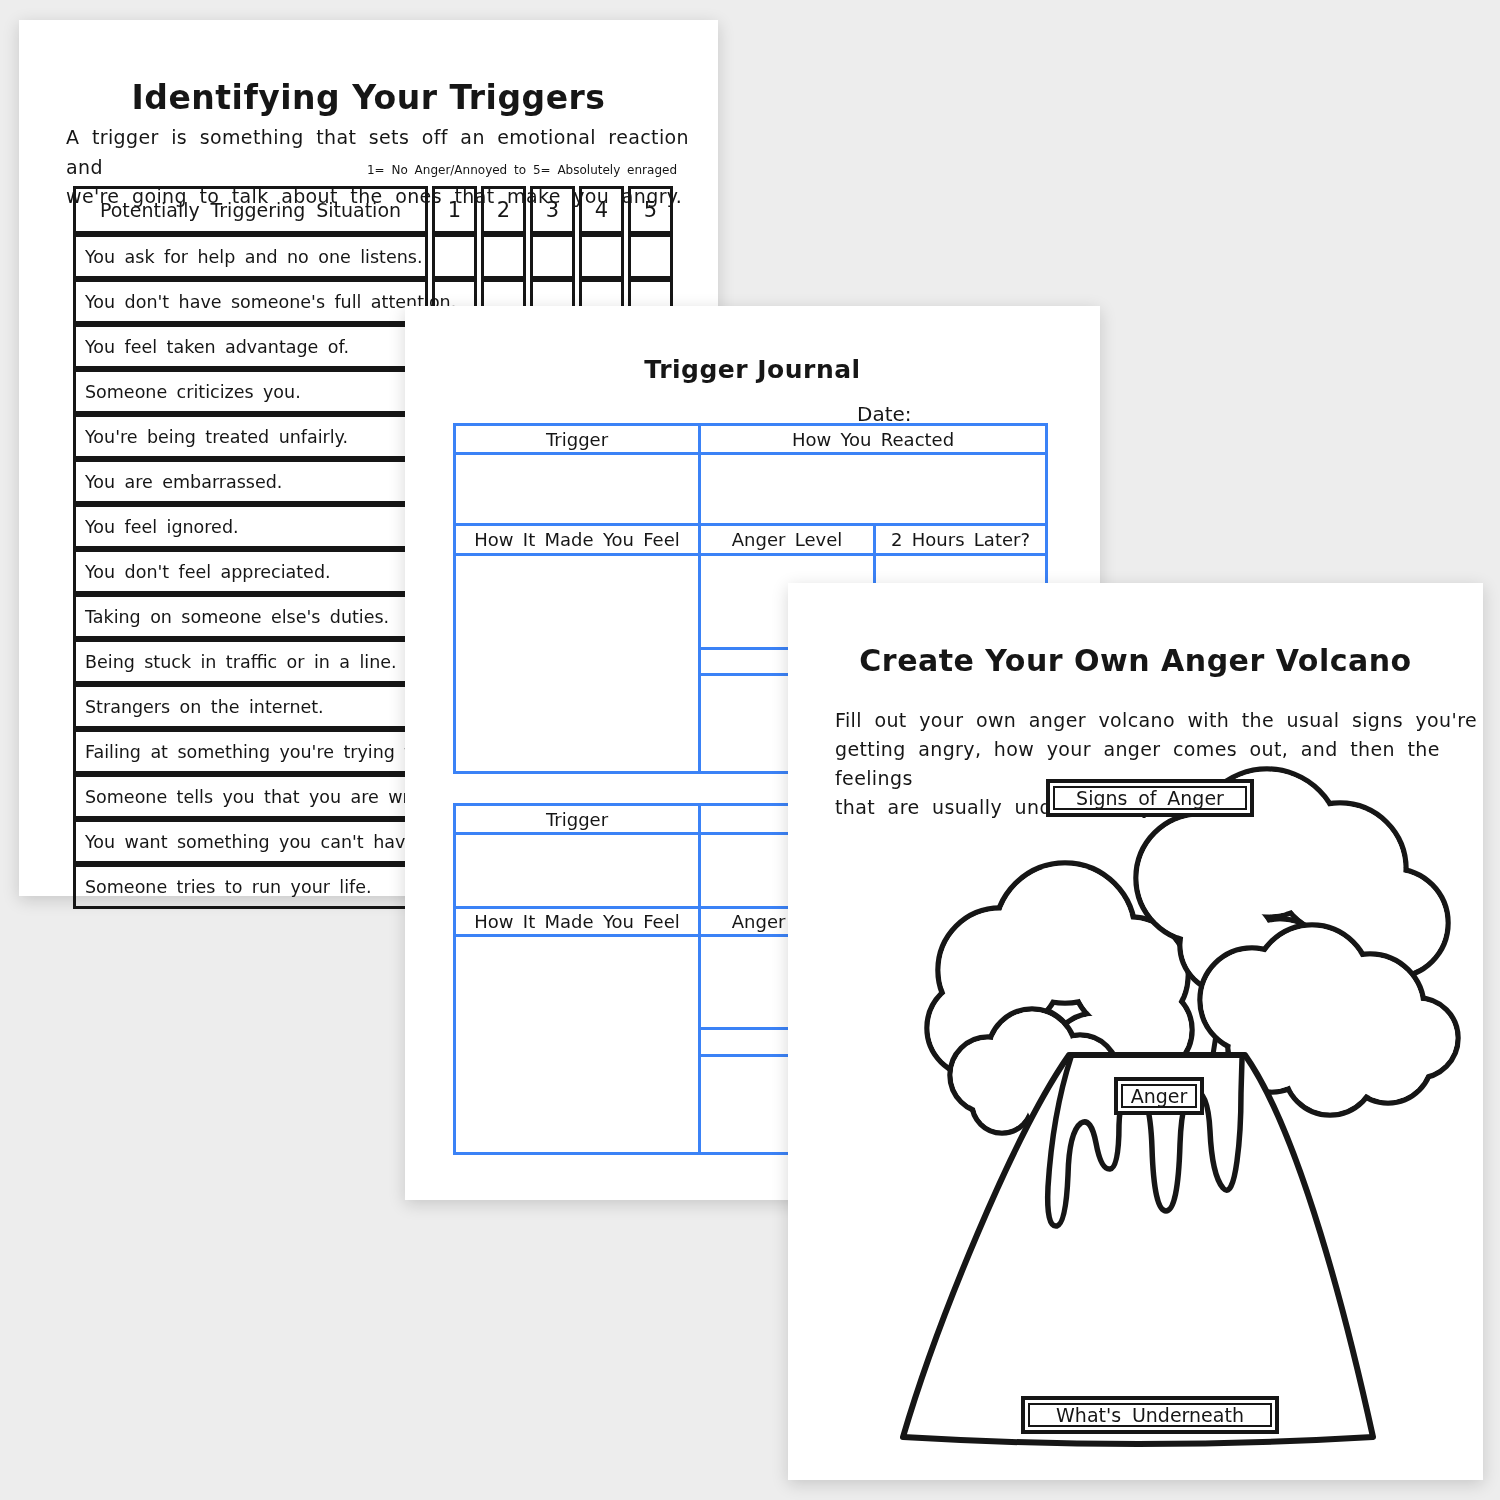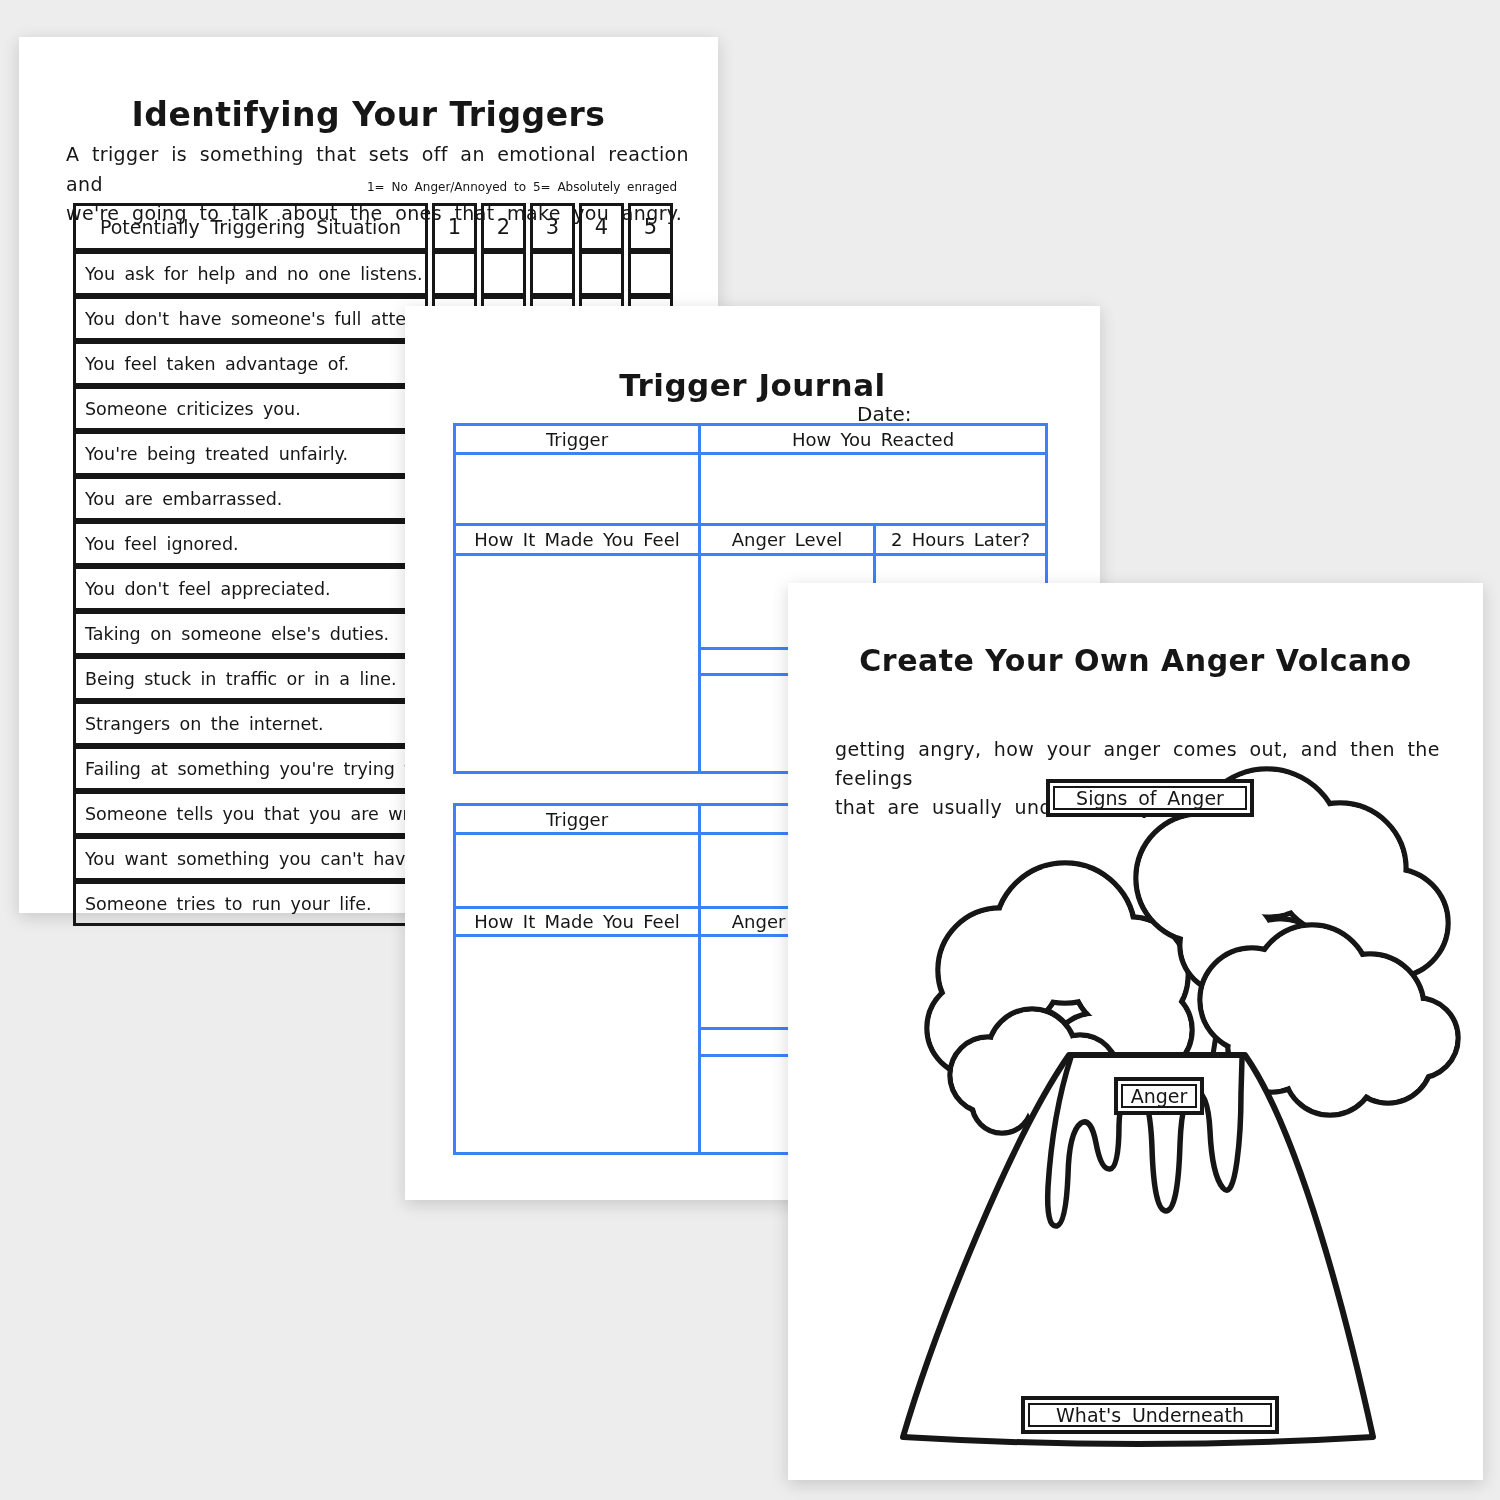--- a/index.html
+++ b/index.html
@@ -1,25 +1,25 @@
 <!DOCTYPE html>
 <html><head>
 <meta charset="utf-8">
 <style>
   html,body{margin:0;padding:0;background:#ededed;}
   .canvas{position:relative;width:1500px;height:1500px;overflow:hidden;background:#ededed;
           font-family:"DejaVu Sans",sans-serif;color:#161616;}
   .page{position:absolute;background:#fff;box-shadow:0 4px 16px rgba(0,0,0,.16);}
-  .page1{left:19px;top:37px;width:699px;height:876px;z-index:1;}
+  .page1{left:19px;top:20px;width:699px;height:876px;z-index:1;}
   .page2{left:405px;top:306px;width:695px;height:894px;z-index:2;}
   .page3{left:788px;top:583px;width:695px;height:897px;z-index:3;}
 
   .p-title{position:absolute;left:0;width:100%;text-align:center;font-weight:bold;letter-spacing:.5px;}
   .page1 .p-title{top:36px;font-size:33px;}
-  .page2 .p-title{top:40px;font-size:31px;}
+  .page2 .p-title{top:32px;font-size:25px;}
   .page3 .p-title{top:40px;font-size:30px;}
 
   .intro{position:absolute;font-size:19px;line-height:29.5px;word-spacing:.32em;letter-spacing:.02em;}
   .page1 .intro{left:47px;top:84px;}
   .page3 .intro{left:47px;top:104px;line-height:29px;}
   .scale-note{position:absolute;right:41px;top:143px;font-size:12px;word-spacing:.25em;}
 
   
   .triggers-table{position:absolute;left:50px;top:166px;width:608px;table-layout:fixed;
                   border-collapse:separate;border-spacing:4px 0;}
@@ -319,21 +319,21 @@
       <tr style="height:98px">
         <td></td>
         <td></td>
       </tr>
     </tbody>
       </table>
   </section>
 
   <section class="page page3">
     <h1 class="p-title">Create Your Own Anger Volcano</h1>
-    <p class="intro"><br>
+    <p class="intro"><span>Fill out your own anger volcano with the usual signs you're</span><br>
       <span>getting angry, how your anger comes out, and then the feelings</span><br>
       <span>that are usually underneath your anger.</span></p>
 
     <svg class="volcano-svg" width="695" height="897" viewBox="0 0 695 897">
 
       <g fill="none" stroke="#161616" stroke-width="5" stroke-linecap="round">
         <path d="M 340,478 L 324,382"></path>
         <path d="M 364,478 L 356,386"></path>
         <path d="M 424,478 L 438,388"></path>
         <path d="M 447,478 L 464,398"></path>

